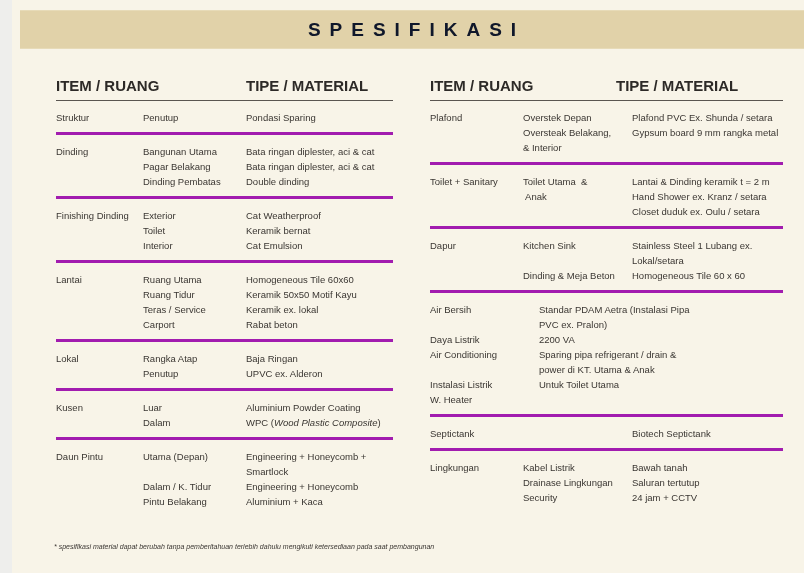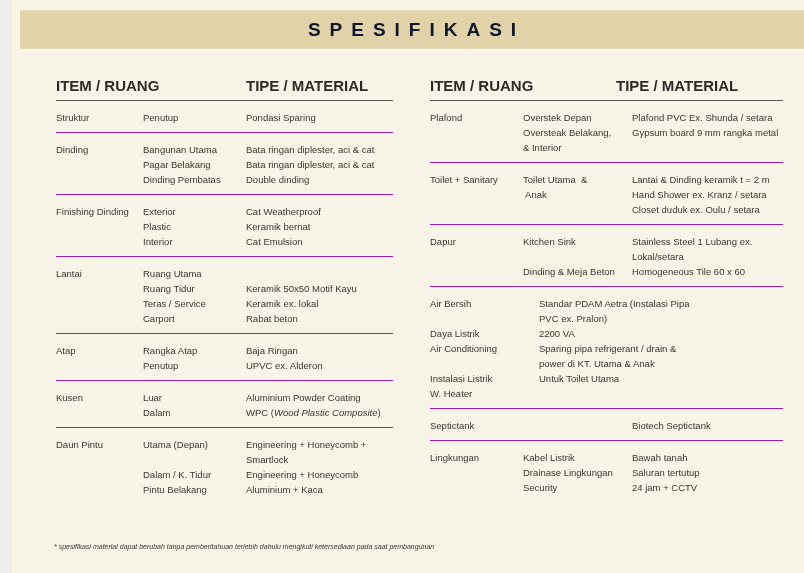--- a/index.html
+++ b/index.html
@@ -34,21 +34,21 @@
     display: flex; height: 24px; align-items: flex-end;
     border-bottom: 1px solid #5a5550;
     padding-bottom: 0;
   }
   .th {
     font-size: 15px; font-weight: bold; color: #2d2a27; line-height: 16px;
     padding-bottom: 6px;
   }
   .section {
     display: flex; padding: 9px 0 7px 0;
-    border-bottom: 1px solid #a21caf;
+    border-bottom: 3px solid #a21caf;
     font-size: 9.5px; line-height: 15px;
   }
   .section:last-child { border-bottom: none; }
   .cat { flex: none; }
   .rows { flex: 1; }
   .row { display: flex; }
   .item { flex: none; white-space: pre; }
   .mat { flex: 1; }
   .left .th-item { width: 190px; }
   .left .cat { width: 87px; }
@@ -103,51 +103,52 @@
         </div>
       </div>
       <div class="section">
         <div class="cat">Finishing Dinding</div>
         <div class="rows">
           <div class="row">
             <span class="item">Exterior</span>
             <span class="mat">Cat Weatherproof</span>
           </div>
           <div class="row">
-            <span class="item">Plastic</span>
+            <span class="item">Toilet</span>
             <span class="mat">Keramik bernat</span>
           </div>
           <div class="row">
             <span class="item">Interior</span>
             <span class="mat">Cat Emulsion</span>
           </div>
         </div>
       </div>
       <div class="section">
         <div class="cat">Lantai</div>
         <div class="rows">
           <div class="row">
             <span class="item">Ruang Utama</span>
+            <span class="mat">Homogeneous Tile 60x60</span>
           </div>
           <div class="row">
             <span class="item">Ruang Tidur</span>
             <span class="mat">Keramik 50x50 Motif Kayu</span>
           </div>
           <div class="row">
             <span class="item">Teras / Service</span>
             <span class="mat">Keramik ex. lokal</span>
           </div>
           <div class="row">
             <span class="item">Carport</span>
             <span class="mat">Rabat beton</span>
           </div>
         </div>
       </div>
       <div class="section">
-        <div class="cat">Atap</div>
+        <div class="cat">Lokal</div>
         <div class="rows">
           <div class="row">
             <span class="item">Rangka Atap</span>
             <span class="mat">Baja Ringan</span>
           </div>
           <div class="row">
             <span class="item">Penutup</span>
             <span class="mat">UPVC ex. Alderon</span>
           </div>
         </div>

